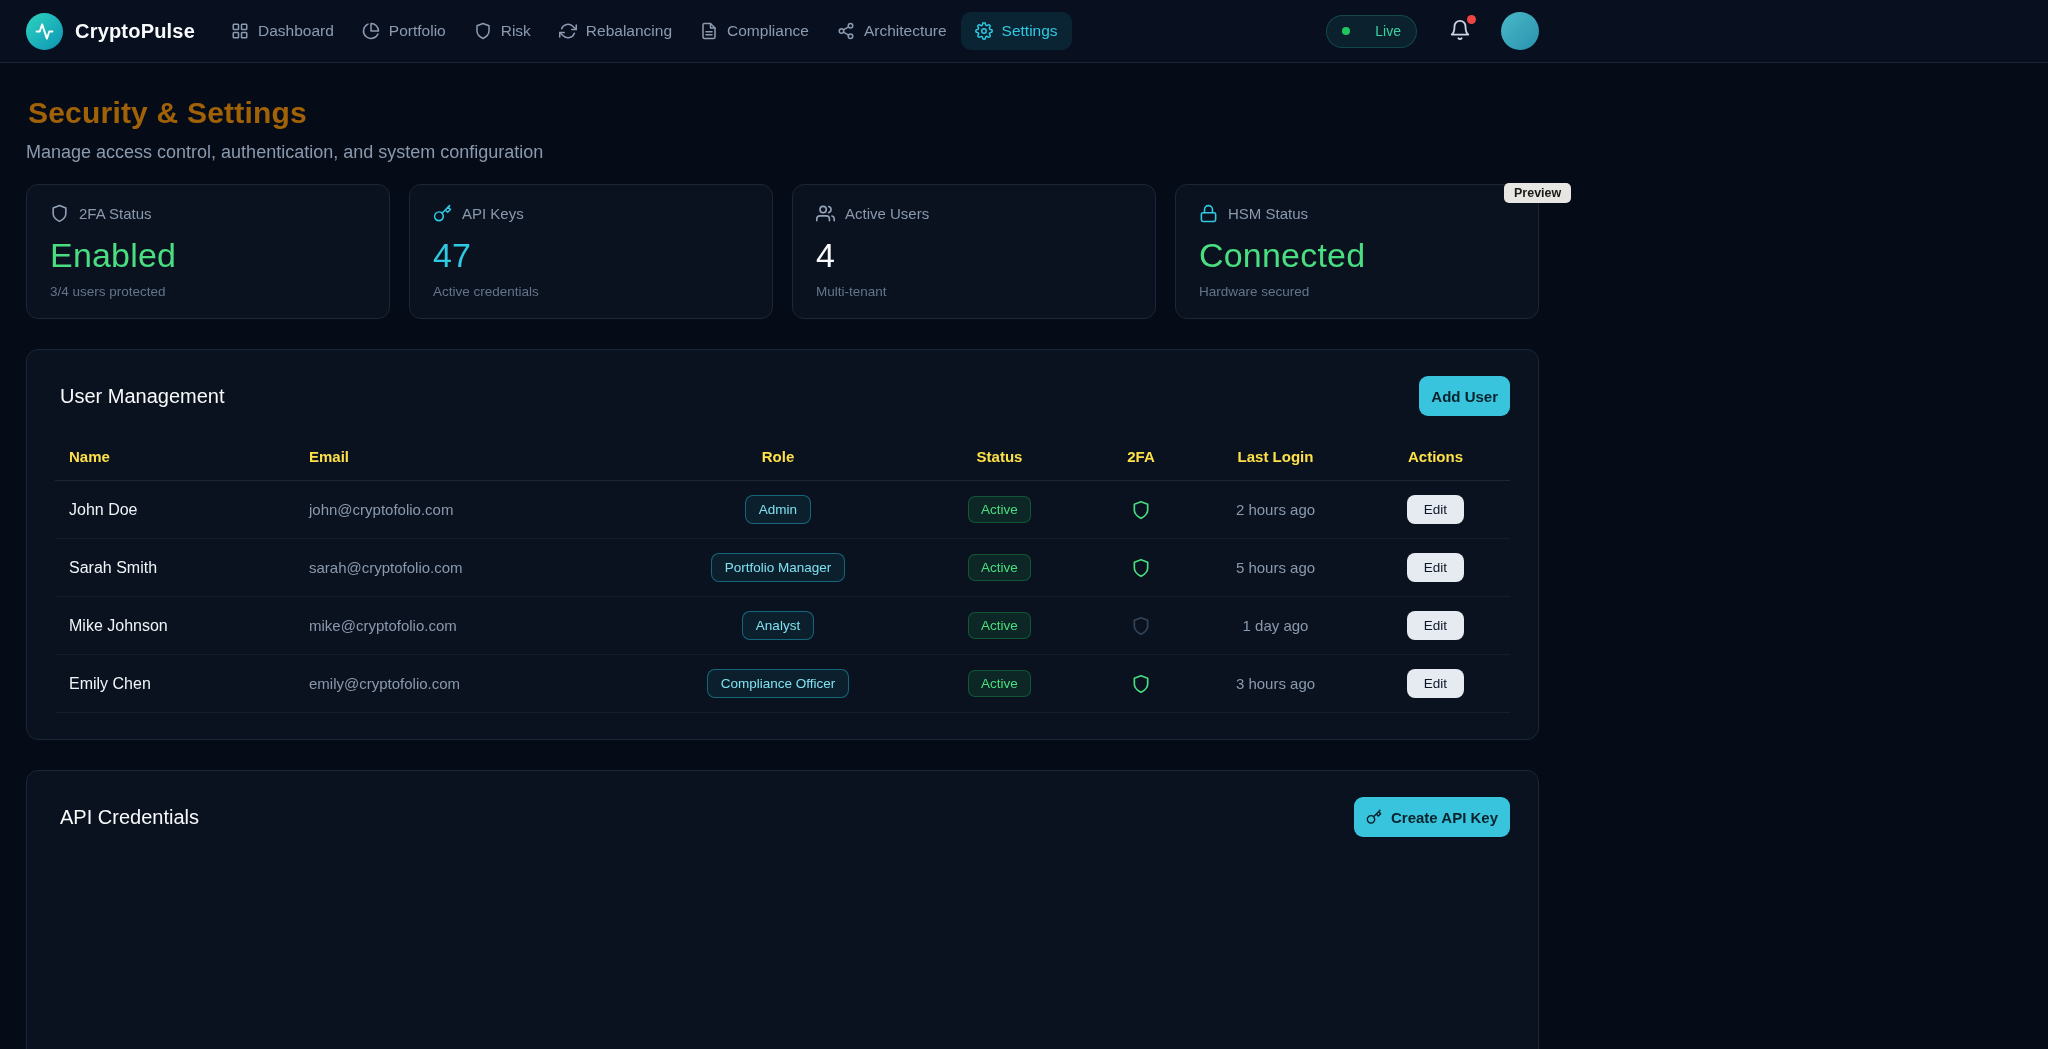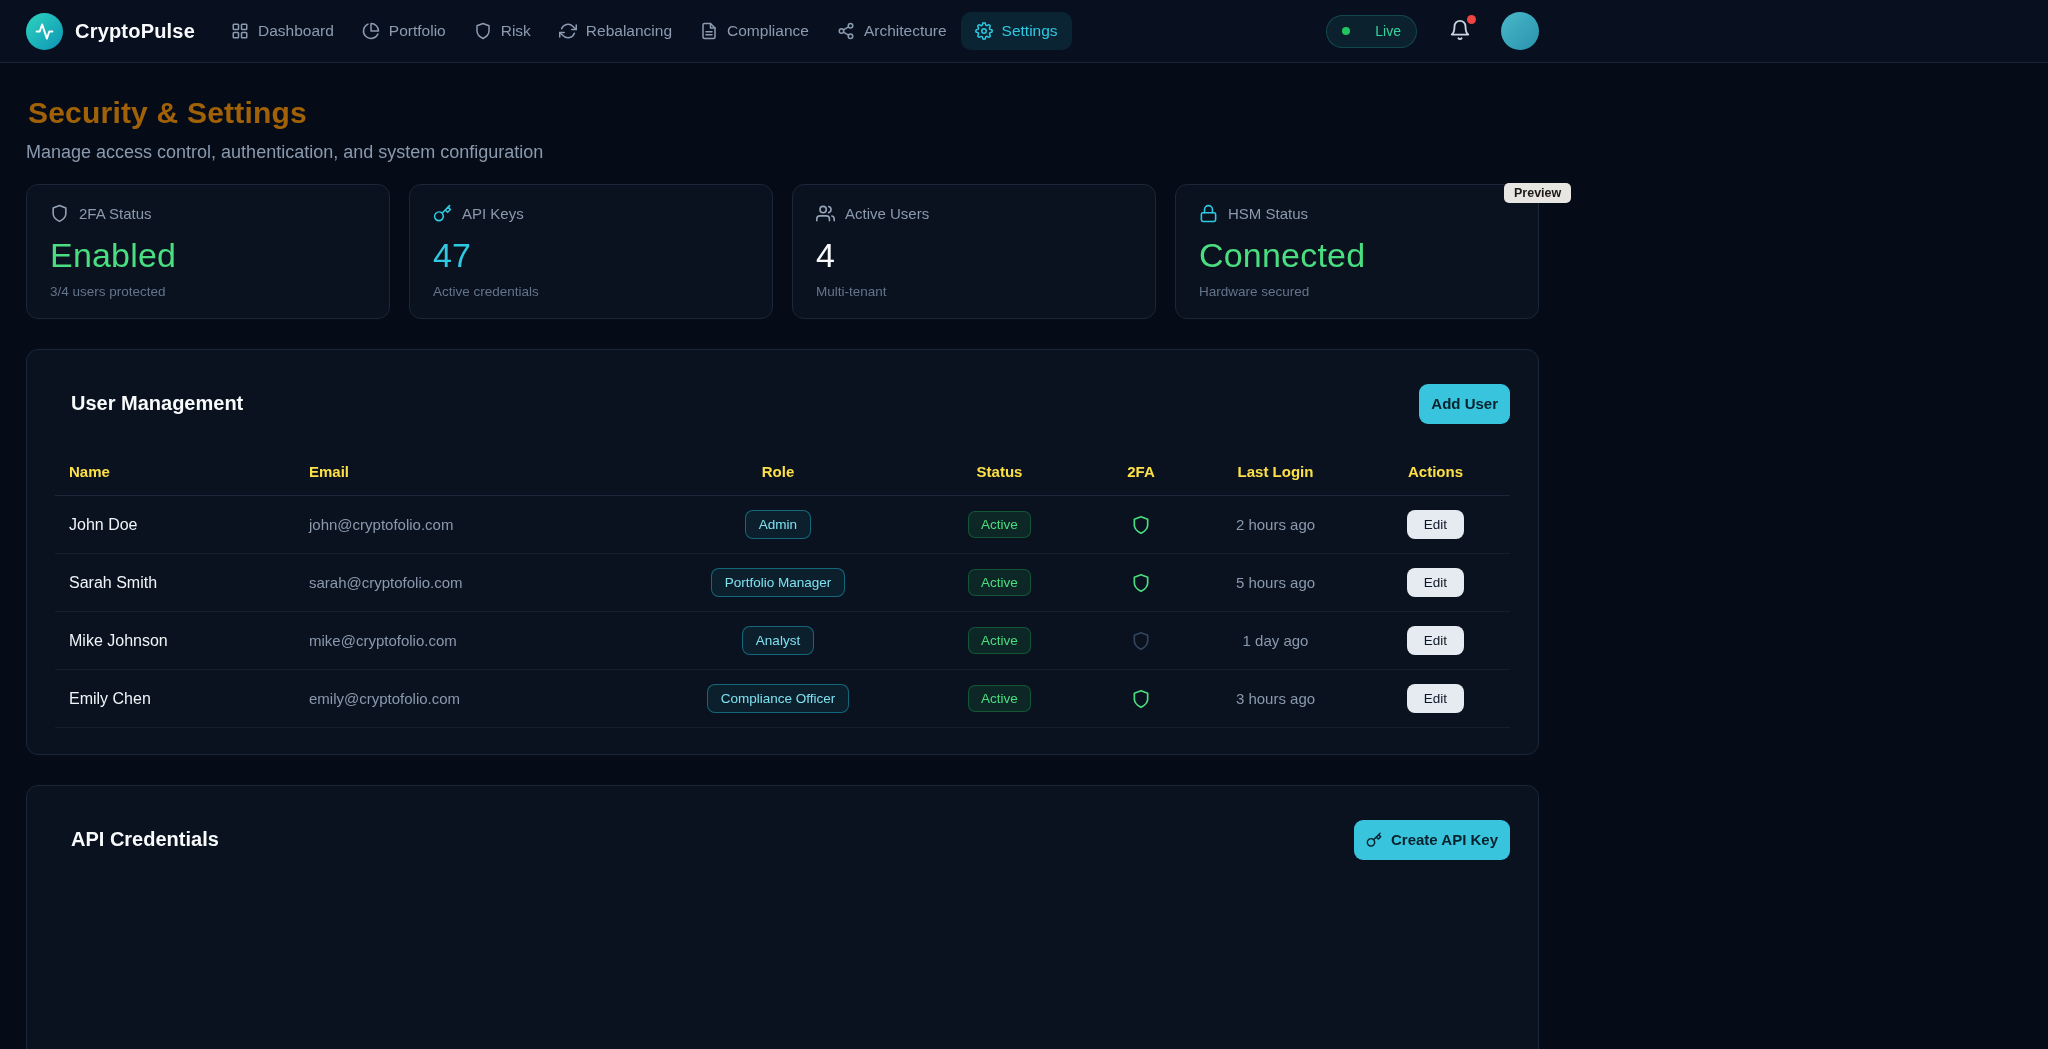--- a/index.html
+++ b/index.html
@@ -48,21 +48,21 @@
   .ic-cyan{color:#2fc9e2}
   .stat-value{margin-top:13px;font-size:34px;font-weight:400;letter-spacing:.2px}
   .v-green{color:#4ade80}
   .v-cyan{color:#2fc9e2}
   .v-white{color:#f8fafc}
   .stat-sub{margin-top:9px;font-size:13.5px;color:#64748b}
 
   
   .panel{background:#0a121f;border:1px solid #1b2738;border-radius:12px;margin-top:30px;padding:26px 28px;box-sizing:border-box}
   .panel-head{display:flex;align-items:center;justify-content:space-between}
-  .panel-title{margin:16px;font-size:20px;font-weight:700;color:#f8fafc}
+  .panel-title{margin:5px;font-size:20px;font-weight:400;color:#f8fafc}
   .btn-primary{display:flex;align-items:center;gap:9px;background:#38c4dc;color:#07222d;border:none;border-radius:9px;
     padding:0 12px;height:40px;font-size:15px;font-weight:700;cursor:pointer}
   .api-panel{min-height:300px}
 
   
   .table{margin-top:22px}
   .trow{display:grid;grid-template-columns:240px 348px 270px 173px 110px 159px 161px;align-items:center}
   .thead{padding:10px 0 15px;border-bottom:1px solid #1b2738;color:#fde047;font-size:15px;font-weight:700}
   .tbody .trow{height:57px;border-bottom:1px solid #141f2e}
   .h-left,.cell-name{padding-left:14px}

